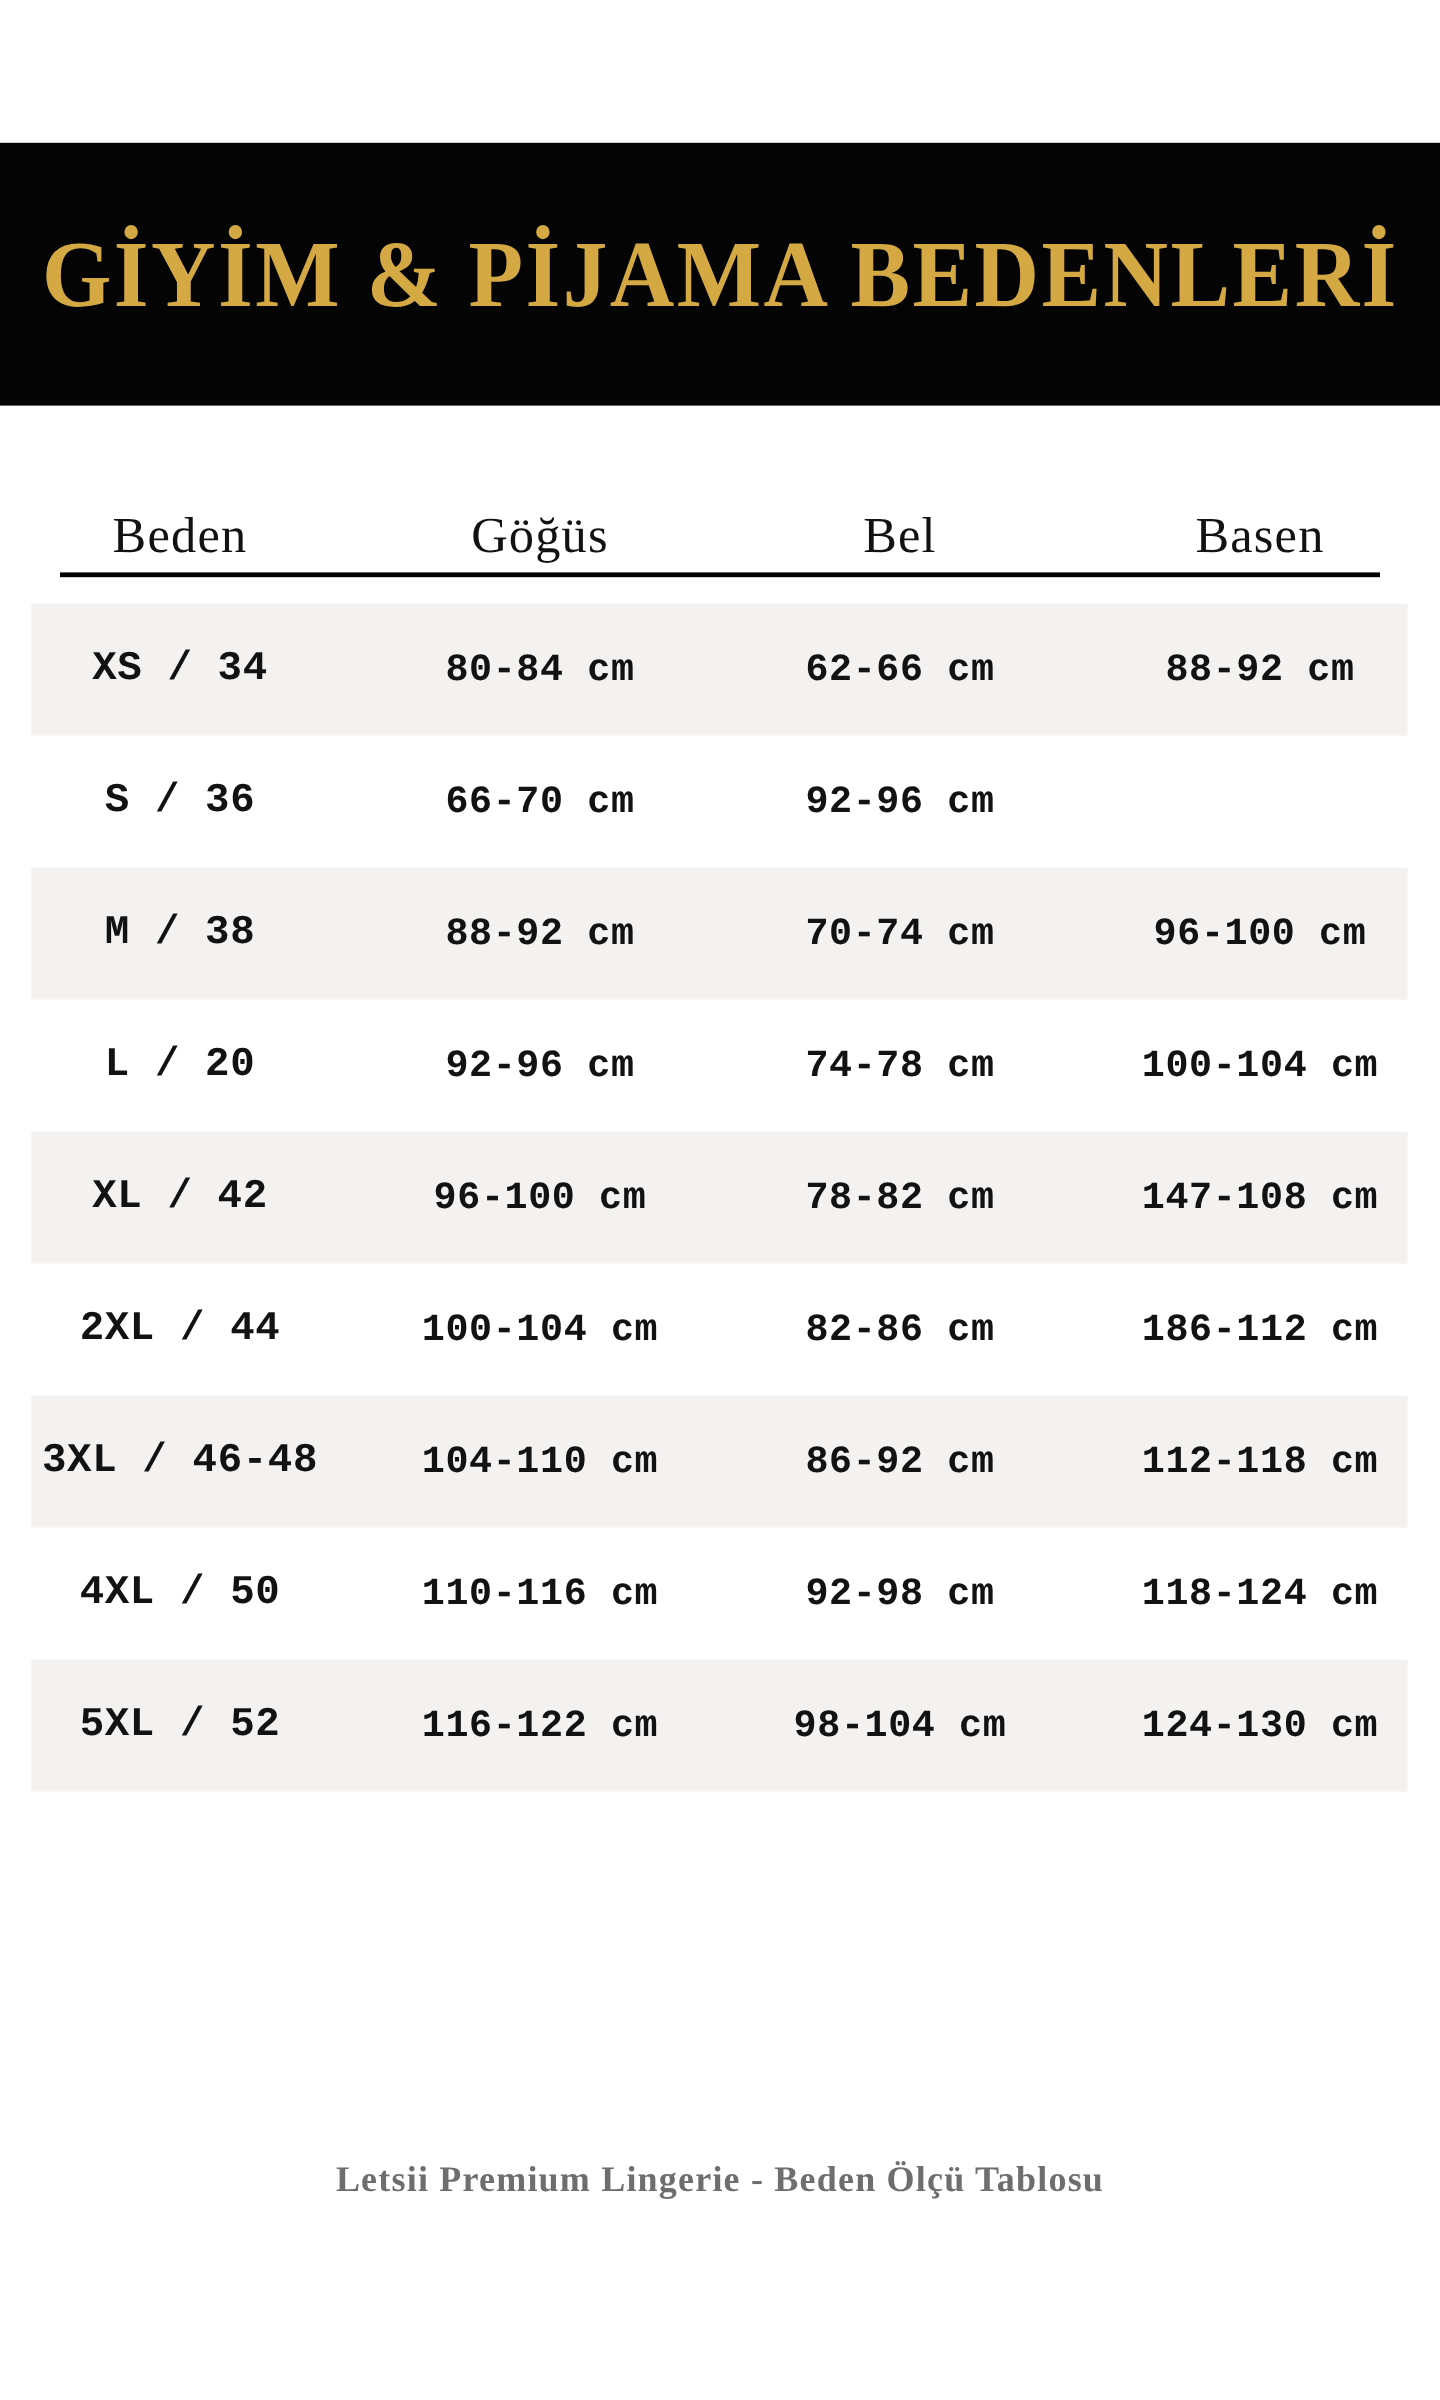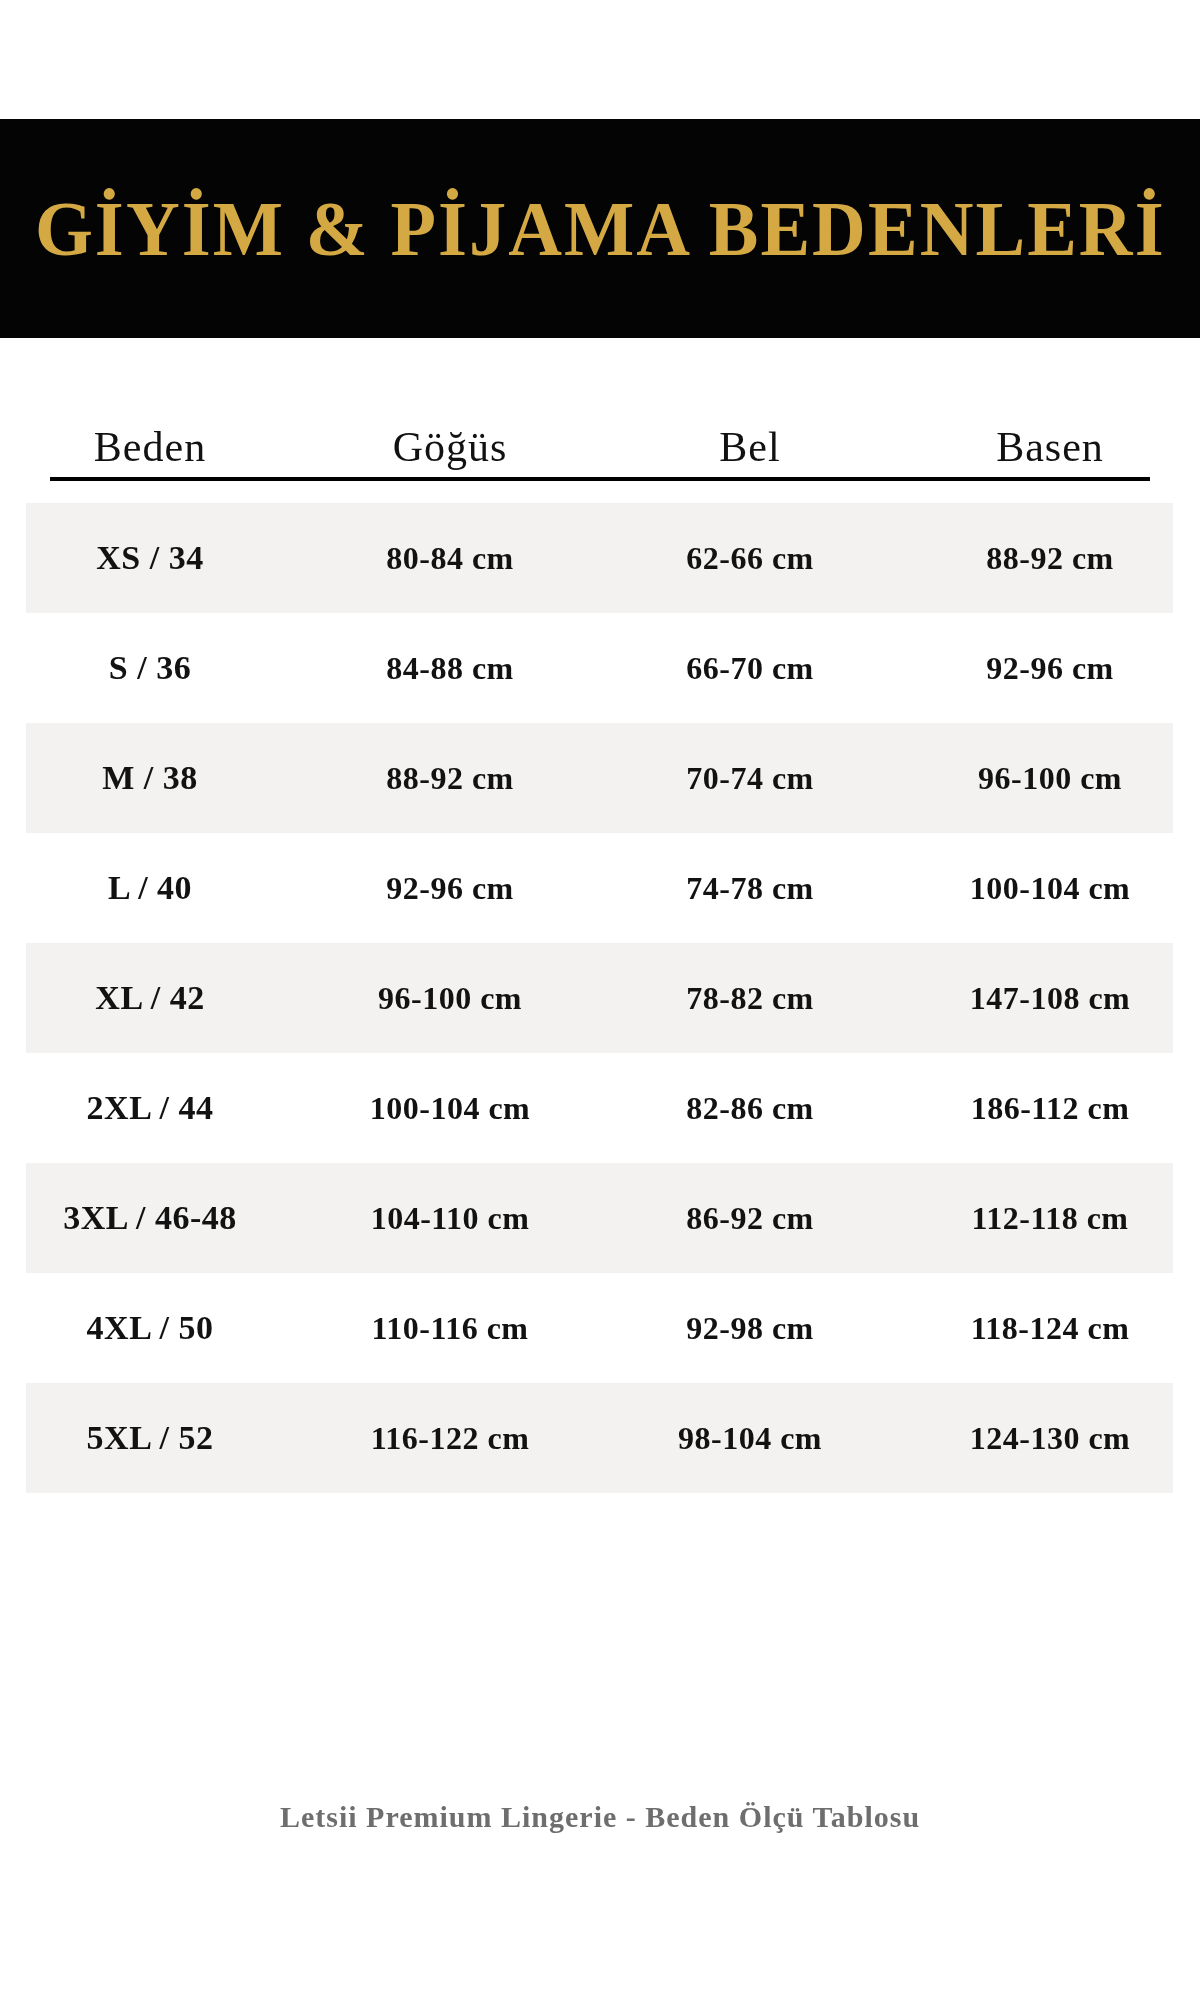--- a/index.html
+++ b/index.html
@@ -41,21 +41,21 @@
   .table-head .hcell{
     text-align:center;
     font-size:42px;font-weight:normal;
     letter-spacing:1px;
   }
   .head-rule{
     position:absolute;left:50px;top:477px;width:1100px;height:4px;
     background:#000;
   }
   .rows{
-    position:absolute;left:0;top:503px;width:1200px;
+    position:absolute;left:0;top:503px;width:1200px;font-family:Liberation Mono, monospace;
   }
   .row{
     position:relative;
     width:1200px;height:110px;
   }
   .row.gray::before{
     content:"";
     position:absolute;left:26px;right:27px;top:0;bottom:0;
     background:var(--rowgray);
   }
@@ -102,38 +102,37 @@
       <div class="cell size">XS / 34</div>
       <div class="cell chest">80-84 cm</div>
       <div class="cell waist">62-66 cm</div>
       <div class="cell hip">88-92 cm</div>
     </div>
   </div>
 
   <div class="row">
     <div class="grid">
       <div class="cell size">S / 36</div>
-      <div class="cell chest">84-88 cm</div>
       <div class="cell waist">66-70 cm</div>
       <div class="cell hip">92-96 cm</div>
     </div>
   </div>
 
   <div class="row gray">
     <div class="grid">
       <div class="cell size">M / 38</div>
       <div class="cell chest">88-92 cm</div>
       <div class="cell waist">70-74 cm</div>
       <div class="cell hip">96-100 cm</div>
     </div>
   </div>
 
   <div class="row">
     <div class="grid">
-      <div class="cell size">L / 40</div>
+      <div class="cell size">L / 20</div>
       <div class="cell chest">92-96 cm</div>
       <div class="cell waist">74-78 cm</div>
       <div class="cell hip">100-104 cm</div>
     </div>
   </div>
 
   <div class="row gray">
     <div class="grid">
       <div class="cell size">XL / 42</div>
       <div class="cell chest">96-100 cm</div>

